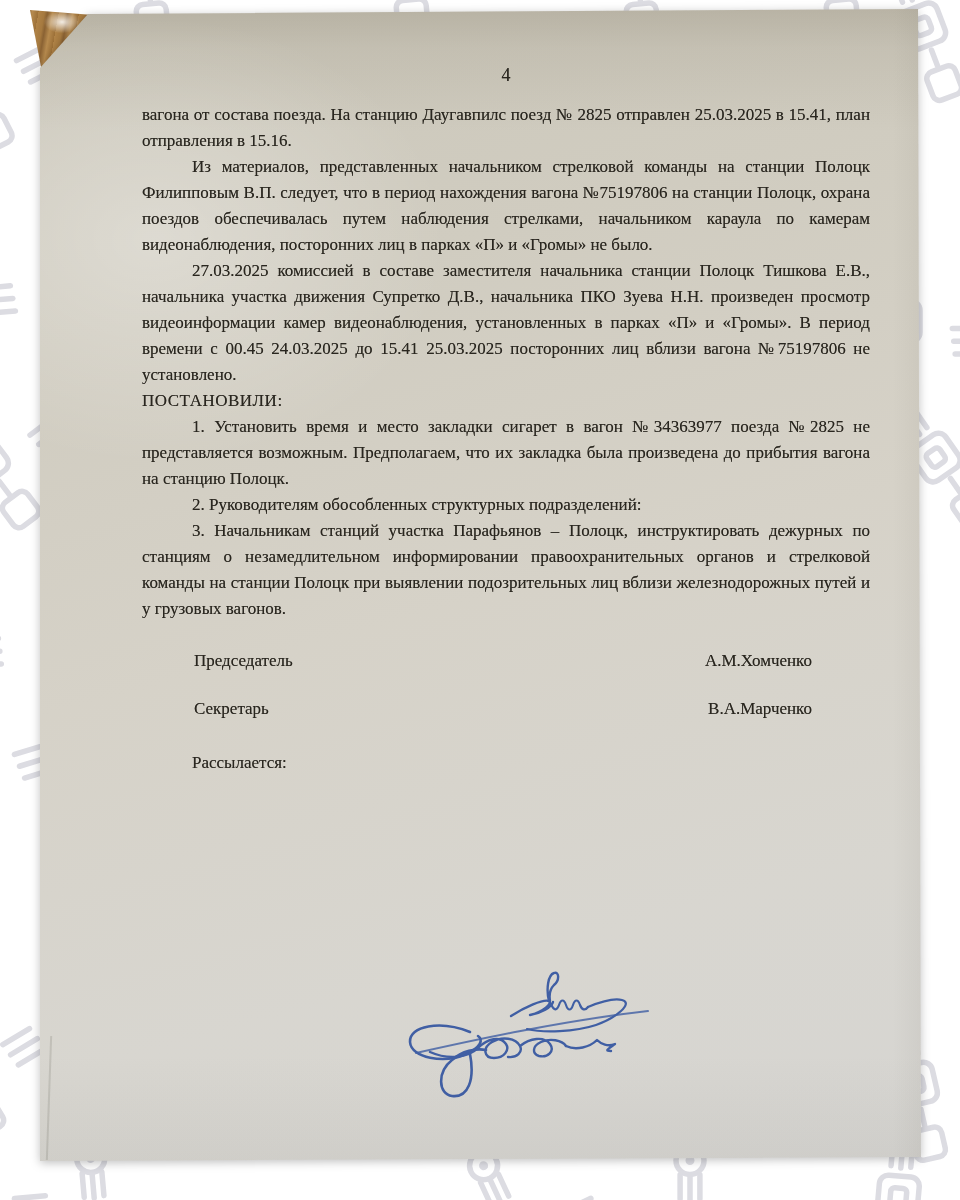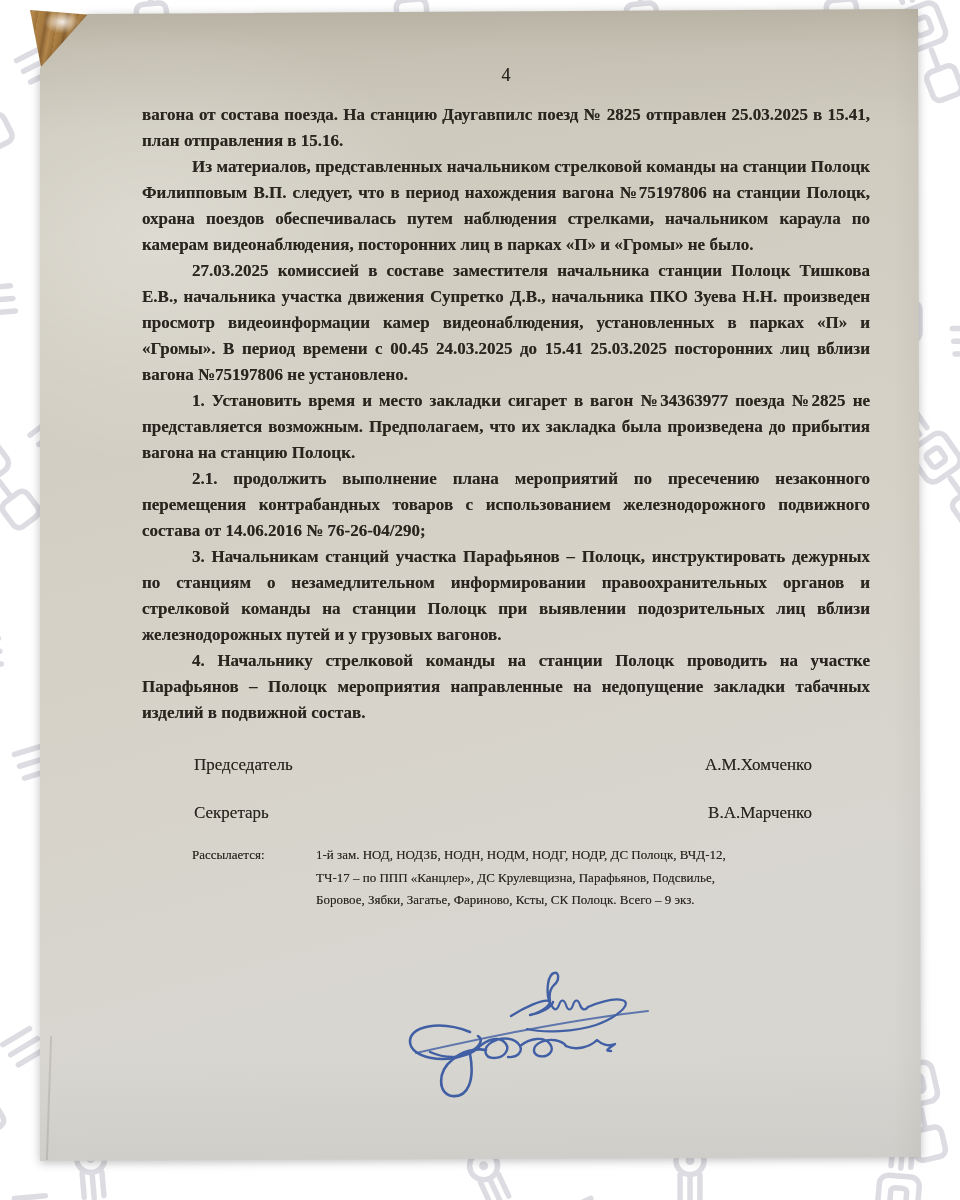--- a/index.html
+++ b/index.html
@@ -33,35 +33,34 @@
       repeating-linear-gradient(100deg,#b08347 0px,#a5793f 6px,#8a6233 9px,#b68a4e 14px,#9c7038 20px);
   }
   
   .content{
     position:absolute;left:142px;top:62px;width:728px;
     color:#29261f;font-size:17px;line-height:26px;
     text-align:justify;
     text-shadow:0 0 0.5px rgba(40,36,30,0.55);
   }
   .pagenum{text-align:center;font-size:18px;margin-bottom:14px;}
-  .content p{margin:0;font-weight:bold;}
+  .content p{margin:0;}
   .content p.ind{text-indent:50px;}
   .heading{letter-spacing:0.5px;}
   
   .sigrow{display:flex;align-items:flex-start;padding-left:52px;justify-content:center;}
   .sigrow.first{margin-top:26px;}
   .sigrow.second{margin-top:22px;}
   .sig-name{margin-left:auto;margin-right:58px;white-space:nowrap;}
   
   .dist{
-    margin-top:18px;margin-left:50px;
+    margin-top:30px;margin-left:50px;
     display:grid;grid-template-columns:108px 572px;
-    font-size:13px;line-height:22.5px;
+    font-size:17px;line-height:22.5px;
     text-shadow:0 0 0.4px rgba(40,36,30,0.5);
-    gap:16px;
   }
   .dist-label{white-space:nowrap;}
   .dist-lines div{text-align:justify;}
   .dist-lines div:last-child{text-align:left;}
   
   #ink{position:absolute;left:0;top:0;width:960px;height:1200px;pointer-events:none;}
 </style>
 </head>
 <body>
 
@@ -106,41 +105,36 @@
     <div class="crease"></div>
   </div>
 </div>
 
 <div class="content">
   <div class="pagenum">4</div>
 
   <p>вагона от состава поезда. На станцию Даугавпилс поезд № 2825 отправлен 25.03.2025 в 15.41, план отправления в 15.16.</p>
   <p class="ind">Из материалов, представленных начальником стрелковой команды на станции Полоцк Филипповым В.П. следует, что в период нахождения вагона №75197806 на станции Полоцк, охрана поездов обеспечивалась путем наблюдения стрелками, начальником караула по камерам видеонаблюдения, посторонних лиц в парках «П» и «Громы» не было.</p>
   <p class="ind">27.03.2025 комиссией в составе заместителя начальника станции Полоцк Тишкова Е.В., начальника участка движения Супретко Д.В., начальника ПКО Зуева Н.Н. произведен просмотр видеоинформации камер видеонаблюдения, установленных в парках «П» и «Громы». В период времени с 00.45 24.03.2025 до 15.41 25.03.2025 посторонних лиц вблизи вагона №75197806 не установлено.</p>
+  <p class="heading">ПОСТАНОВИЛИ:</p>
   <p class="ind">1. Установить время и место закладки сигарет в вагон №34363977 поезда №2825 не представляется возможным. Предполагаем, что их закладка была произведена до прибытия вагона на станцию Полоцк.</p>
-  <p class="ind">2.1. продолжить выполнение плана мероприятий по пресечению незаконного перемещения контрабандных товаров с использованием железнодорожного подвижного состава от 14.06.2016 № 76-26-04/290;</p>
+  <p class="ind">2. Руководителям обособленных структурных подразделений:</p>
   <p class="ind">3. Начальникам станций участка Парафьянов – Полоцк, инструктировать дежурных по станциям о незамедлительном информировании правоохранительных органов и стрелковой команды на станции Полоцк при выявлении подозрительных лиц вблизи железнодорожных путей и у грузовых вагонов.</p>
-  <p class="ind">4. Начальнику стрелковой команды на станции Полоцк проводить на участке Парафьянов – Полоцк мероприятия направленные на недопущение закладки табачных изделий в подвижной состав.</p>
 
   <div class="sigrow first">
     <span>Председатель</span>
     <span class="sig-name">А.М.Хомченко</span>
   </div>
   <div class="sigrow second">
     <span>Секретарь</span>
     <span class="sig-name">В.А.Марченко</span>
   </div>
 
   <div class="dist">
     <div class="dist-label">Рассылается:</div>
-    <div class="dist-lines">
-      <div>1-й зам. НОД, НОДЗБ, НОДН, НОДМ, НОДГ, НОДР, ДС Полоцк, ВЧД-12,</div>
-      <div>ТЧ-17 – по ППП «Канцлер», ДС Крулевщизна, Парафьянов, Подсвилье,</div>
-      <div>Боровое, Зябки, Загатье, Фариново, Ксты, СК Полоцк. Всего – 9 экз.</div>
-    </div>
   </div>
 </div>
 
 <svg id="ink" viewBox="0 0 960 1200" xmlns="http://www.w3.org/2000/svg">
   <g fill="none" stroke="#2c4f9e" stroke-linecap="round" stroke-linejoin="round" opacity="0.88">
 
     <path stroke-width="2.4" d="M511,1016 C525,1007 543,999 549,1001 C553,1003 543,1012 530,1015 C541,1013 552,1007 553,1002"></path>
     <path stroke-width="2.4" d="M549,1001 C546,989 548,975 554,973 C559,971 560,980 554,985 C550,989 549,995 550,1001"></path>
     <path stroke-width="2.2" d="M551,1004 C554,1011 557,1011 559,1005 C561,999 564,999 566,1005 C568,1011 571,1011 573,1005 C575,999 578,999 580,1005 C582,1010 585,1011 588,1007"></path>
     <path stroke-width="2.2" d="M588,1007 C600,1002 614,998 622,1000 C634,1003 616,1018 596,1025 C575,1032 543,1033 527,1029"></path>

